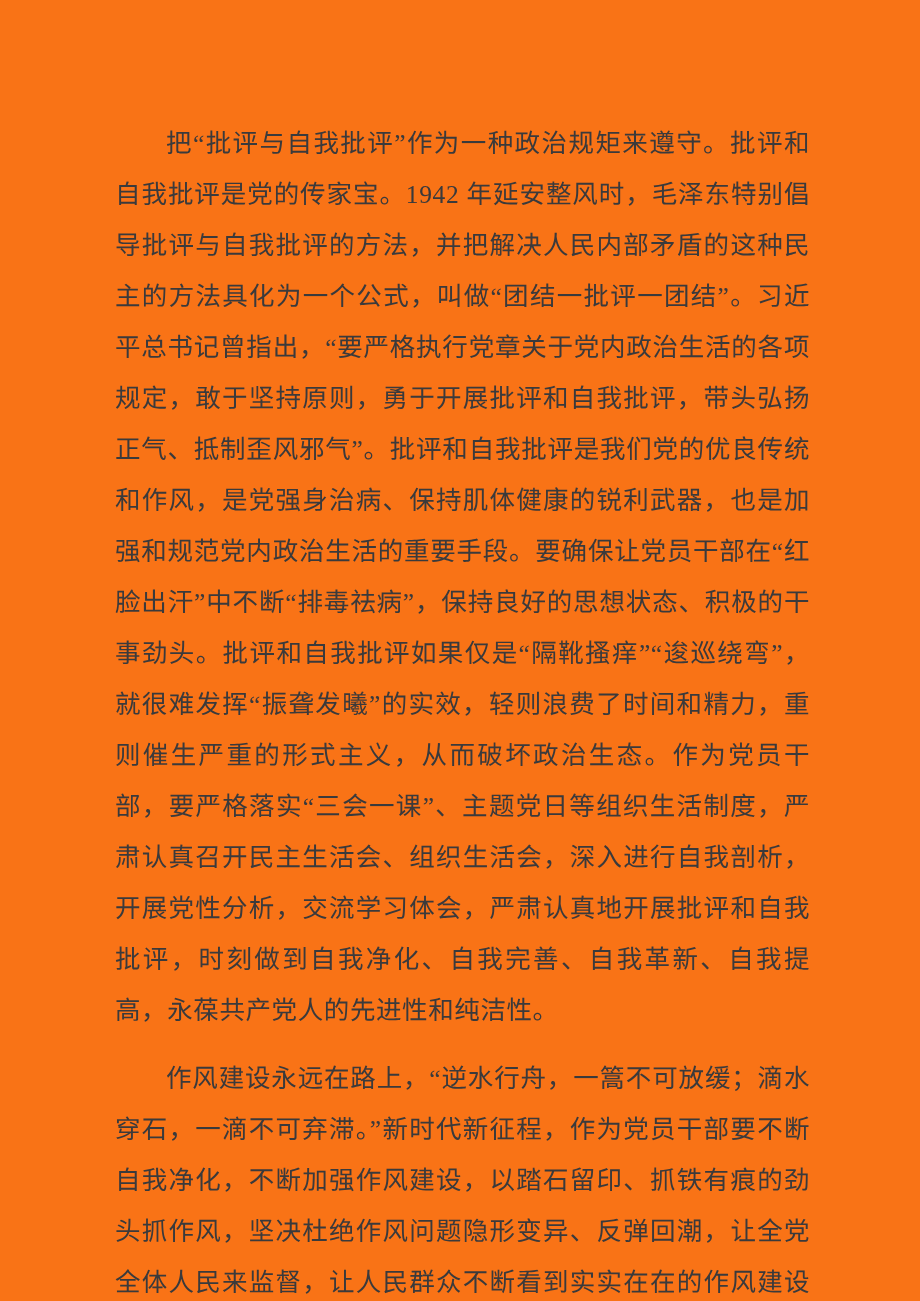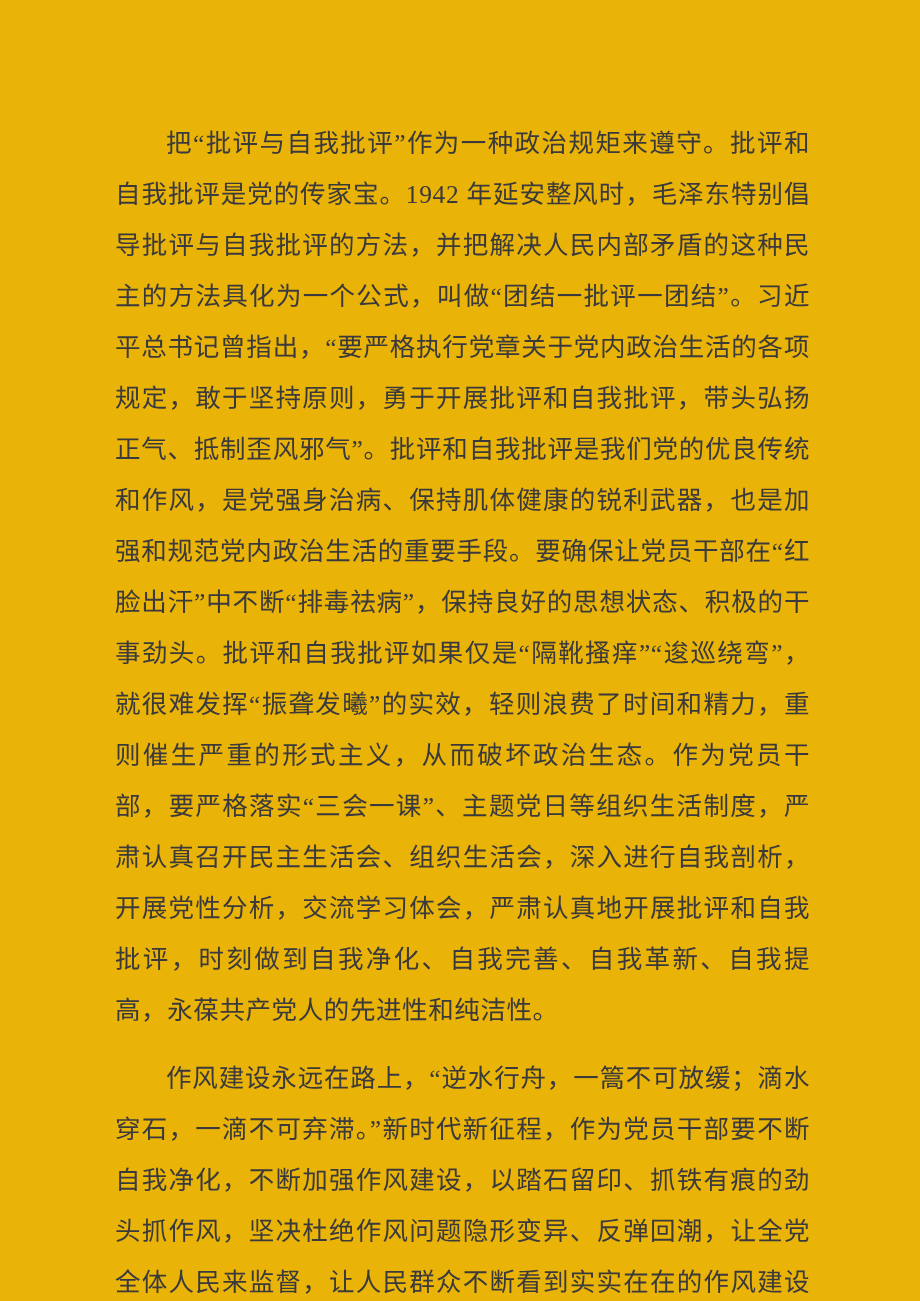--- a/index.html
+++ b/index.html
@@ -7,21 +7,21 @@
     margin: 0;
     padding: 0;
     background: #ffffff;
   }
 
   .page {
     position: relative;
     width: 920px;
     height: 1301px;
     margin: 0 auto;
-    background: #eab308;
+    background: #f97316;
     overflow: hidden;
     box-sizing: border-box;
   }
 
   .doc-body {
     position: absolute;
     left: 115px;
     top: 118px;
     width: 695px;
   }

